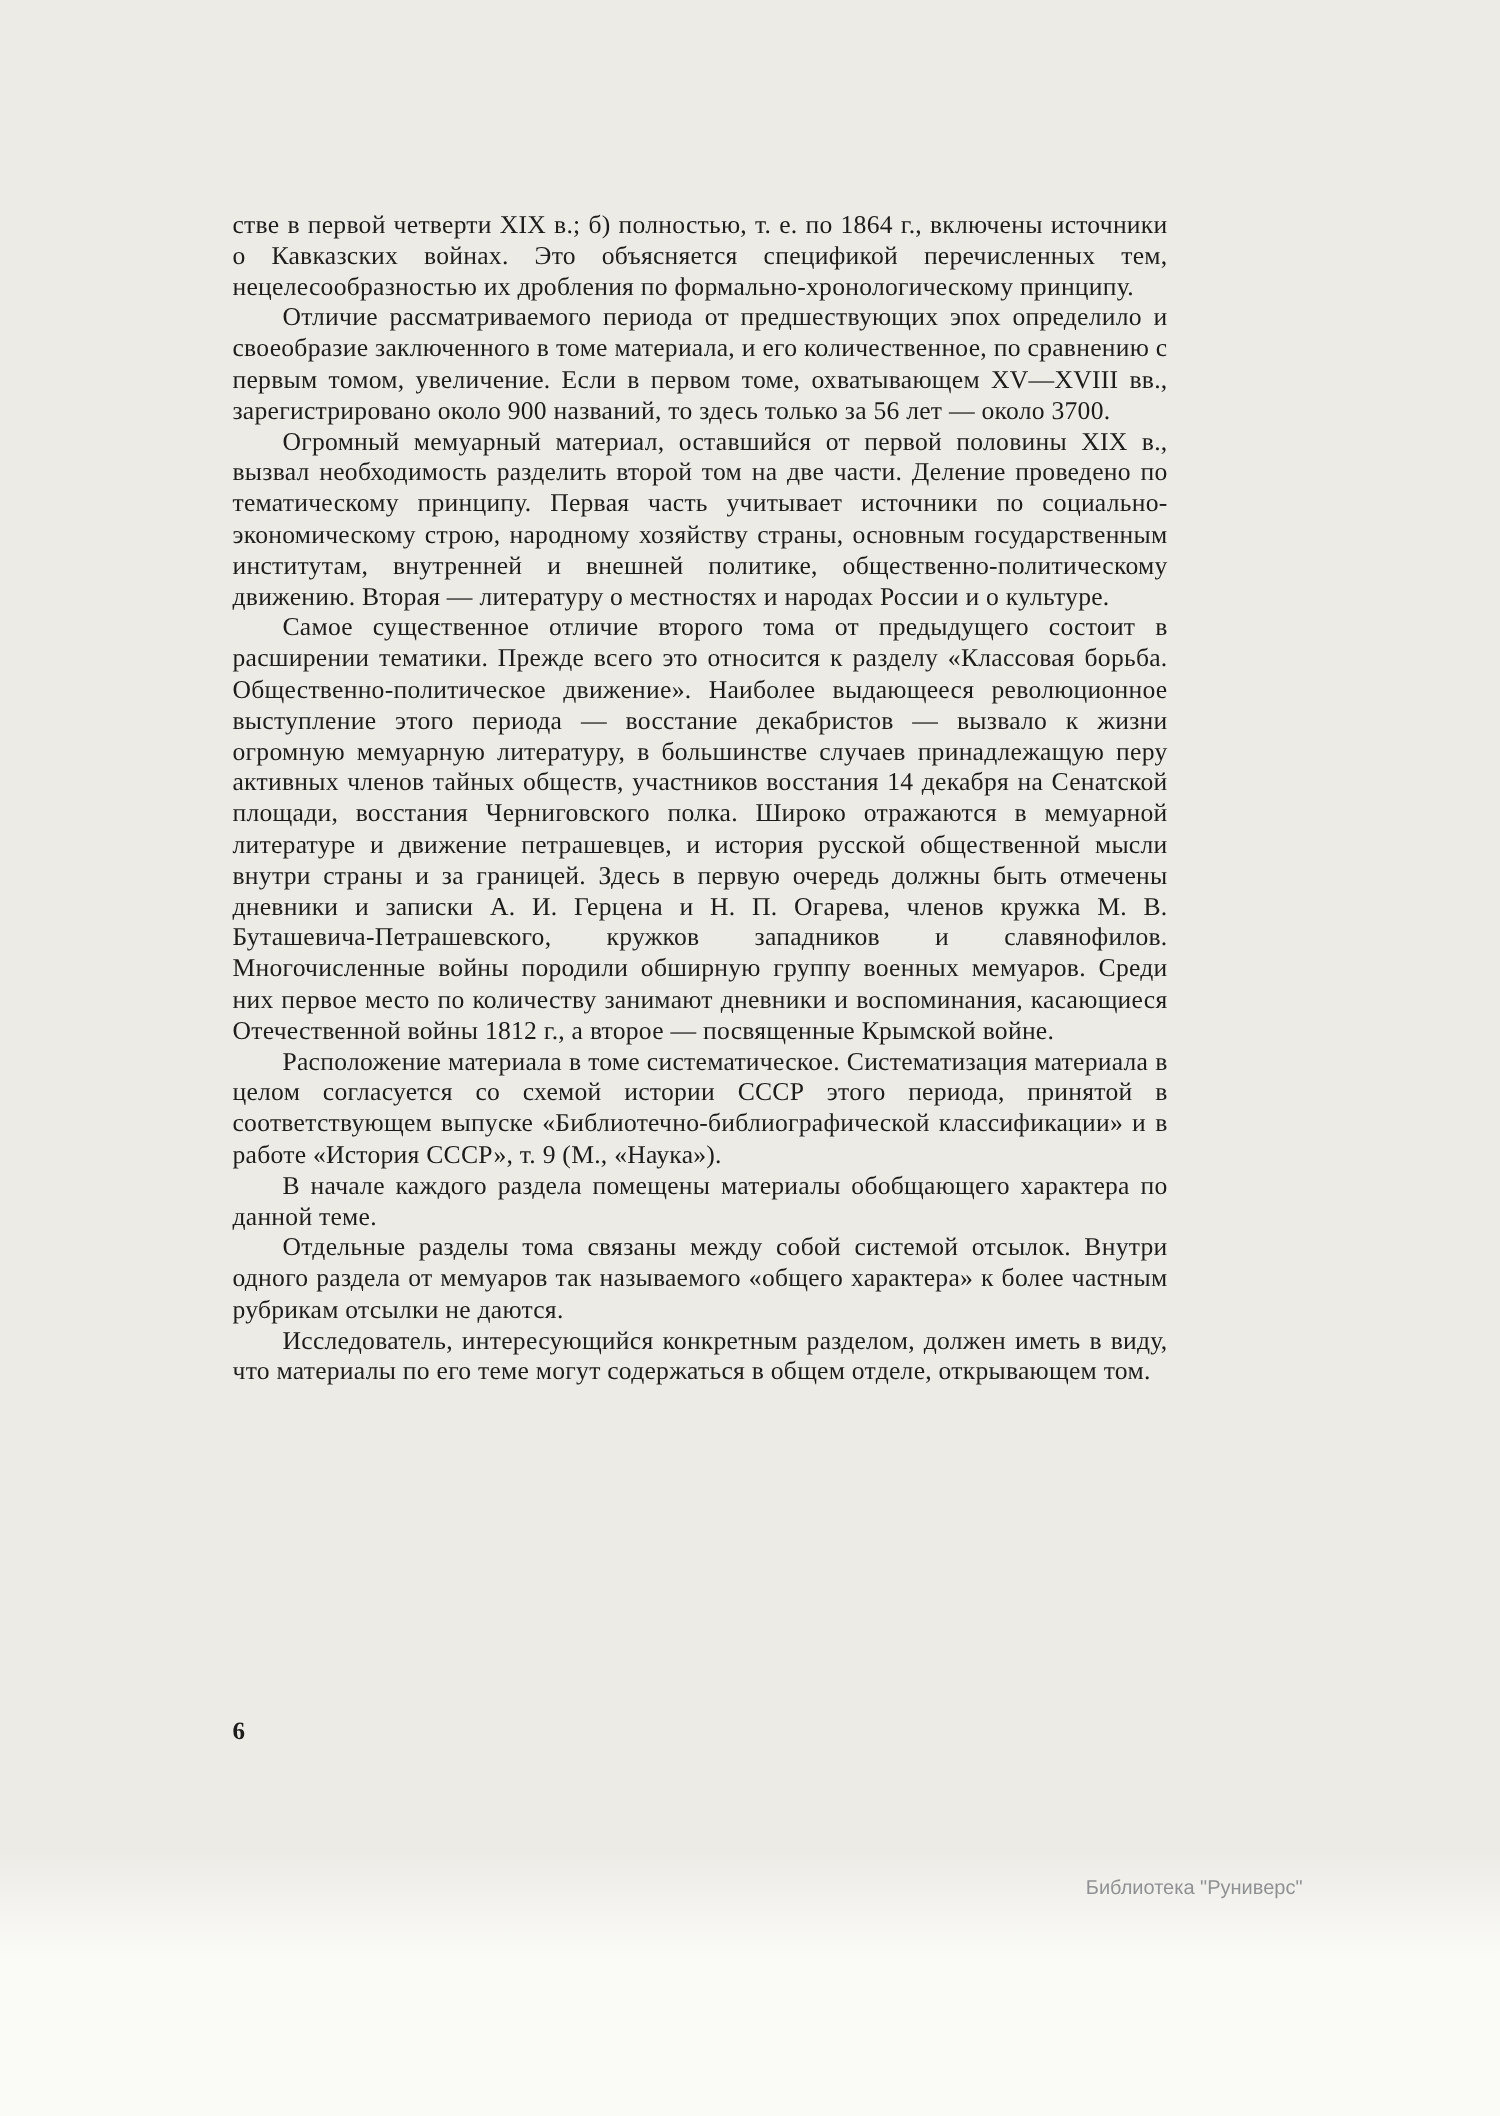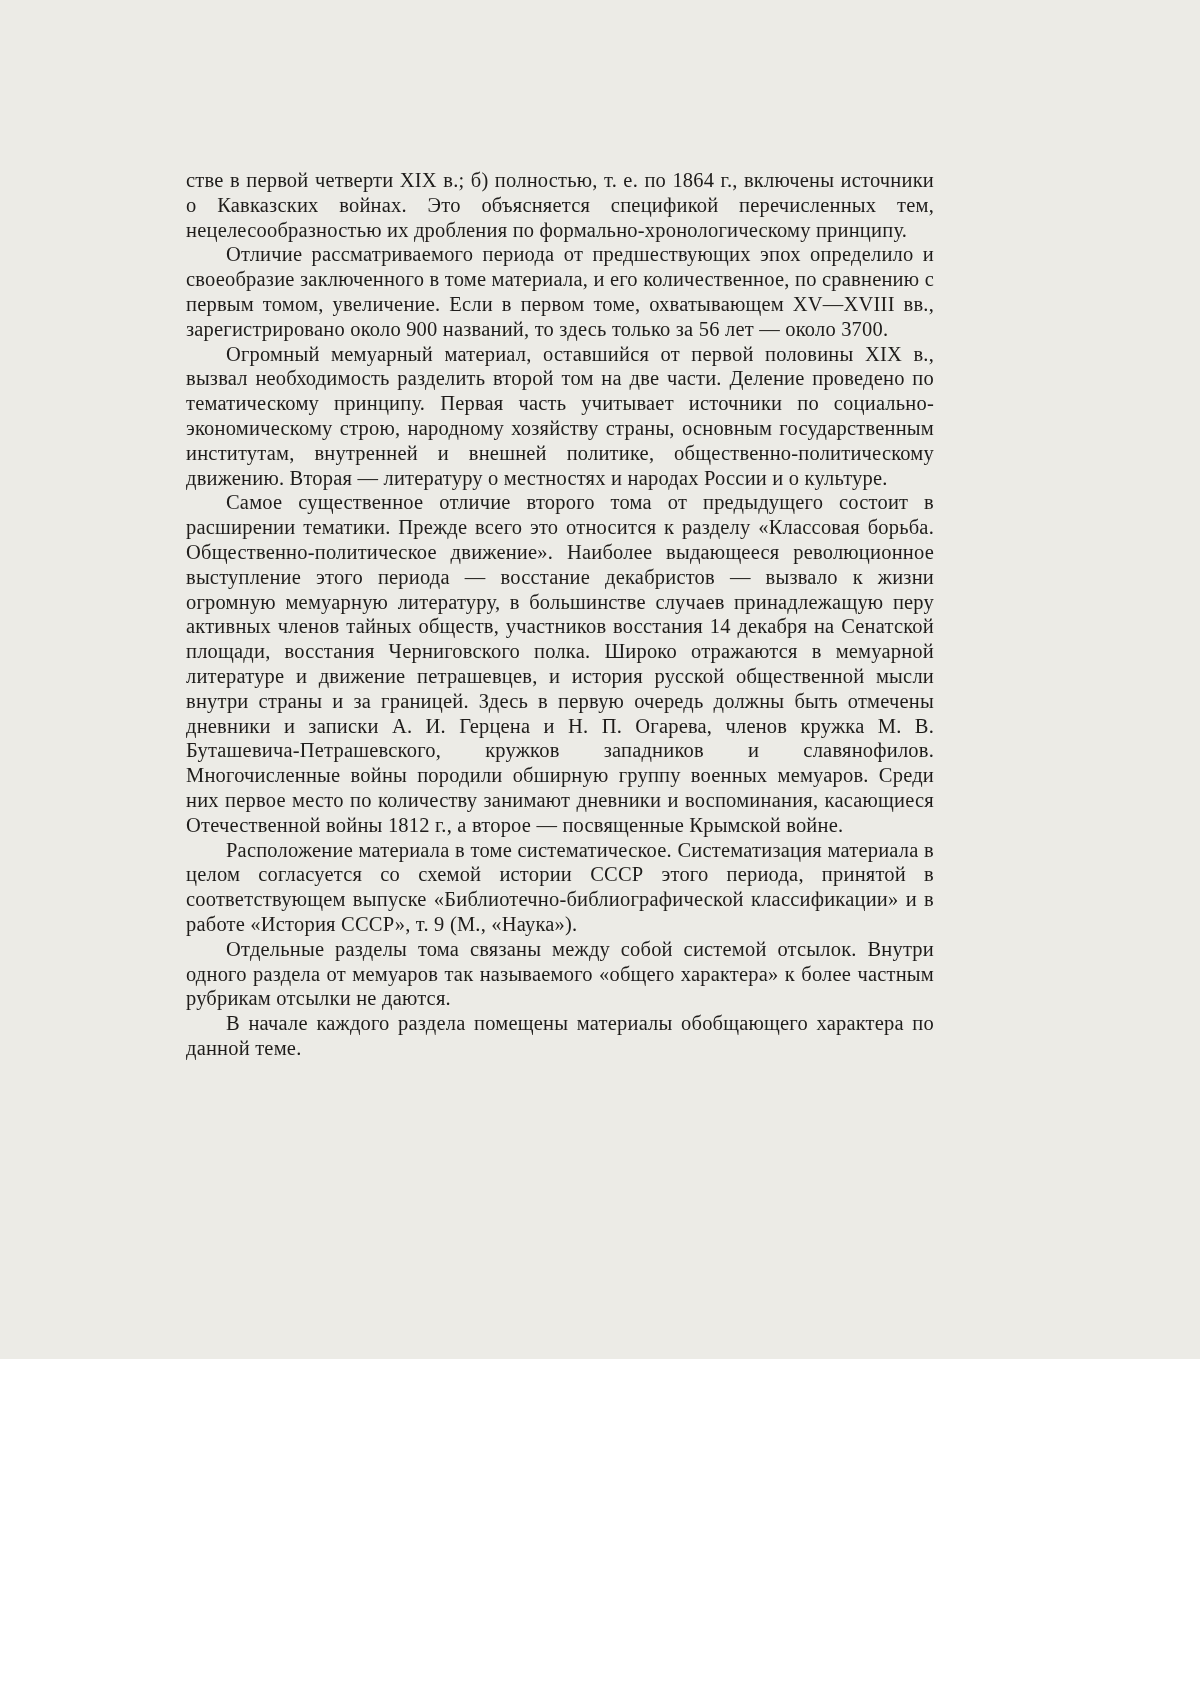--- a/index.html
+++ b/index.html
@@ -2,21 +2,21 @@
 <html lang="ru"><head>
 <meta charset="utf-8">
 <style>
   html, body {
     margin: 0;
     padding: 0;
   }
   .page {
     position: relative;
     width: 1200px;
-    height: 1359px;
+    height: 1693px;
     background: #ecebe6;
     overflow: hidden;
     font-family: "Liberation Serif", "DejaVu Serif", serif;
   }
   
   .footer-band {
     position: absolute;
     left: 0;
     top: 1480px;
     width: 100%;
@@ -66,21 +66,22 @@
 <div class="page">
 
   <div class="footer-band"></div>
 
   <div class="page-text">
     <p class="no-indent">стве в первой четверти XIX в.; б) полностью, т. е. по 1864 г., включены источники о Кавказских войнах. Это объясняется спецификой перечисленных тем, нецелесообразностью их дробления по формально-хронологическому принципу.</p>
     <p>Отличие рассматриваемого периода от предшествующих эпох определило и своеобразие заключенного в томе материала, и его количественное, по сравнению с первым томом, увеличение. Если в первом томе, охватывающем XV—XVIII вв., зарегистрировано около 900 названий, то здесь только за 56 лет — около 3700.</p>
     <p>Огромный мемуарный материал, оставшийся от первой половины XIX в., вызвал необходимость разделить второй том на две части. Деление проведено по тематическому принципу. Первая часть учитывает источники по социально-экономическому строю, народному хозяйству страны, основным государственным институтам, внутренней и внешней политике, общественно-политическому движению. Вторая — литературу о местностях и народах России и о культуре.</p>
     <p>Самое существенное отличие второго тома от предыдущего состоит в расширении тематики. Прежде всего это относится к разделу «Классовая борьба. Общественно-политическое движение». Наиболее выдающееся революционное выступление этого периода — восстание декабристов — вызвало к жизни огромную мемуарную литературу, в большинстве случаев принадлежащую перу активных членов тайных обществ, участников восстания 14 декабря на Сенатской площади, восстания Черниговского полка. Широко отражаются в мемуарной литературе и движение петрашевцев, и история русской общественной мысли внутри страны и за границей. Здесь в первую очередь должны быть отмечены дневники и записки А. И. Герцена и Н. П. Огарева, членов кружка М. В. Буташевича-Петрашевского, кружков западников и славянофилов. Многочисленные войны породили обширную группу военных мемуаров. Среди них первое место по количеству занимают дневники и воспоминания, касающиеся Отечественной войны 1812 г., а второе — посвященные Крымской войне.</p>
     <p>Расположение материала в томе систематическое. Систематизация материала в целом согласуется со схемой истории СССР этого периода, принятой в соответствующем выпуске «Библиотечно-библиографической классификации» и в работе «История СССР», т. 9 (М., «Наука»).</p>
+    <p>В начале каждого раздела помещены материалы обобщающего характера по данной теме.</p>
     <p>Отдельные разделы тома связаны между собой системой отсылок. Внутри одного раздела от мемуаров так называемого «общего характера» к более частным рубрикам отсылки не даются.</p>
-    <p>В начале каждого раздела помещены материалы обобщающего характера по данной теме.</p>
+    <p>Исследователь, интересующийся конкретным разделом, должен иметь в виду, что материалы по его теме могут содержаться в общем отделе, открывающем том.</p>
   </div>
 
   <div class="page-number">6</div>
 
   <div class="watermark">Библиотека "Руниверс"</div>
 
 </div>
 
 </body></html>

